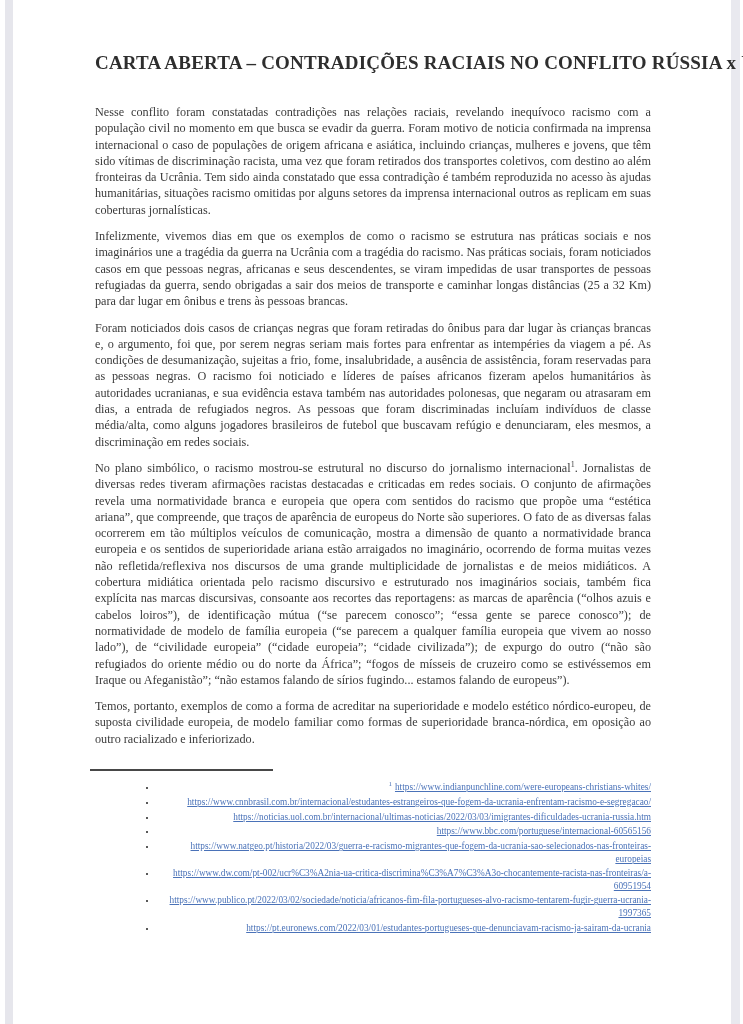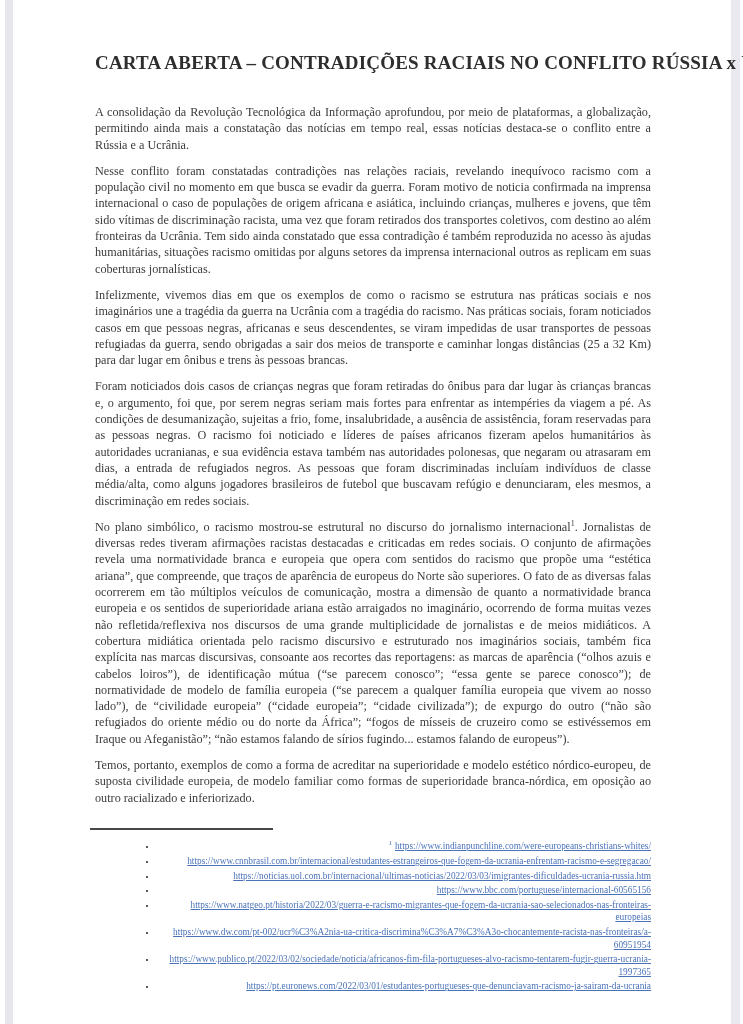--- a/index.html
+++ b/index.html
@@ -82,21 +82,20 @@
 </head>
 <body>
 
 <div class="page">
   <div class="edge edge-left"></div>
   <div class="edge edge-right"></div>
 
   <div class="content">
     <h1 class="title">CARTA ABERTA – CONTRADIÇÕES RACIAIS NO CONFLITO RÚSSIA x UCRÂNIA</h1>
 
-    <p class="para"><span>A consolidação da Revolução Tecnológica da Informação aprofundou, por meio de plataformas, a globalização, permitindo ainda mais a constatação das notícias em tempo real, essas notícias destaca-se o conflito entre a Rússia e a Ucrânia.</span></p>
 
     <p class="para"><span>Nesse conflito foram constatadas contradições nas relações raciais, revelando inequívoco racismo com a população civil no momento em que busca se evadir da guerra. Foram motivo de noticia confirmada na imprensa internacional o caso de populações de origem africana e asiática, incluindo crianças, mulheres e jovens, que têm sido vítimas de discriminação racista, uma vez que foram retirados dos transportes coletivos, com destino ao além fronteiras da Ucrânia. Tem sido ainda constatado que essa contradição é também reproduzida no acesso às ajudas humanitárias, situações racismo omitidas por alguns setores da imprensa internacional outros as replicam em suas coberturas jornalísticas.</span></p>
 
     <p class="para"><span>Infelizmente, vivemos dias em que os exemplos de como o racismo se estrutura nas práticas sociais e nos imaginários une a tragédia da guerra na Ucrânia com a tragédia do racismo. Nas práticas sociais, foram noticiados casos em que pessoas negras, africanas e seus descendentes, se viram impedidas de usar transportes de pessoas refugiadas da guerra, sendo obrigadas a sair dos meios de transporte e caminhar longas distâncias (25 a 32 Km) para dar lugar em ônibus e trens às pessoas brancas.</span></p>
 
     <p class="para"><span>Foram noticiados dois casos de crianças negras que foram retiradas do ônibus para dar lugar às crianças brancas e, o argumento, foi que, por serem negras seriam mais fortes para enfrentar as intempéries da viagem a pé. As condições de desumanização, sujeitas a frio, fome, insalubridade, a ausência de assistência, foram reservadas para as pessoas negras. O racismo foi noticiado e líderes de países africanos fizeram apelos humanitários às autoridades ucranianas, e sua evidência estava também nas autoridades polonesas, que negaram ou atrasaram em dias, a entrada de refugiados negros. As pessoas que foram discriminadas incluíam indivíduos de classe média/alta, como alguns jogadores brasileiros de futebol que buscavam refúgio e denunciaram, eles mesmos, a discriminação em redes sociais.</span></p>
 
     <p class="para"><span>No plano simbólico, o racismo mostrou-se estrutural no discurso do jornalismo internacional</span><sup>1</sup><span>. Jornalistas de diversas redes tiveram afirmações racistas destacadas e criticadas em redes sociais. O conjunto de afirmações revela uma normatividade branca e europeia que opera com sentidos do racismo que propõe uma “estética ariana”, que compreende, que traços de aparência de europeus do Norte são superiores. O fato de as diversas falas ocorrerem em tão múltiplos veículos de comunicação, mostra a dimensão de quanto a normatividade branca europeia e os sentidos de superioridade ariana estão arraigados no imaginário, ocorrendo de forma muitas vezes não refletida/reflexiva nos discursos de uma grande multiplicidade de jornalistas e de meios midiáticos. A cobertura midiática orientada pelo racismo discursivo e estruturado nos imaginários sociais, também fica explícita nas marcas discursivas, consoante aos recortes das reportagens: as marcas de aparência (“olhos azuis e cabelos loiros”), de identificação mútua (“se parecem conosco”; “essa gente se parece conosco”); de normatividade de modelo de família europeia (“se parecem a qualquer família europeia que vivem ao nosso lado”), de “civilidade europeia” (“cidade europeia”; “cidade civilizada”); de expurgo do outro (“não são refugiados do oriente médio ou do norte da África”; “fogos de mísseis de cruzeiro como se estivéssemos em Iraque ou Afeganistão”; “não estamos falando de sírios fugindo... estamos falando de europeus”).</span></p>
 
     <p class="para"><span>Temos, portanto, exemplos de como a forma de acreditar na superioridade e modelo estético nórdico-europeu, de suposta civilidade europeia, de modelo familiar como formas de superioridade branca-nórdica, em oposição ao outro racializado e inferiorizado.</span></p>

